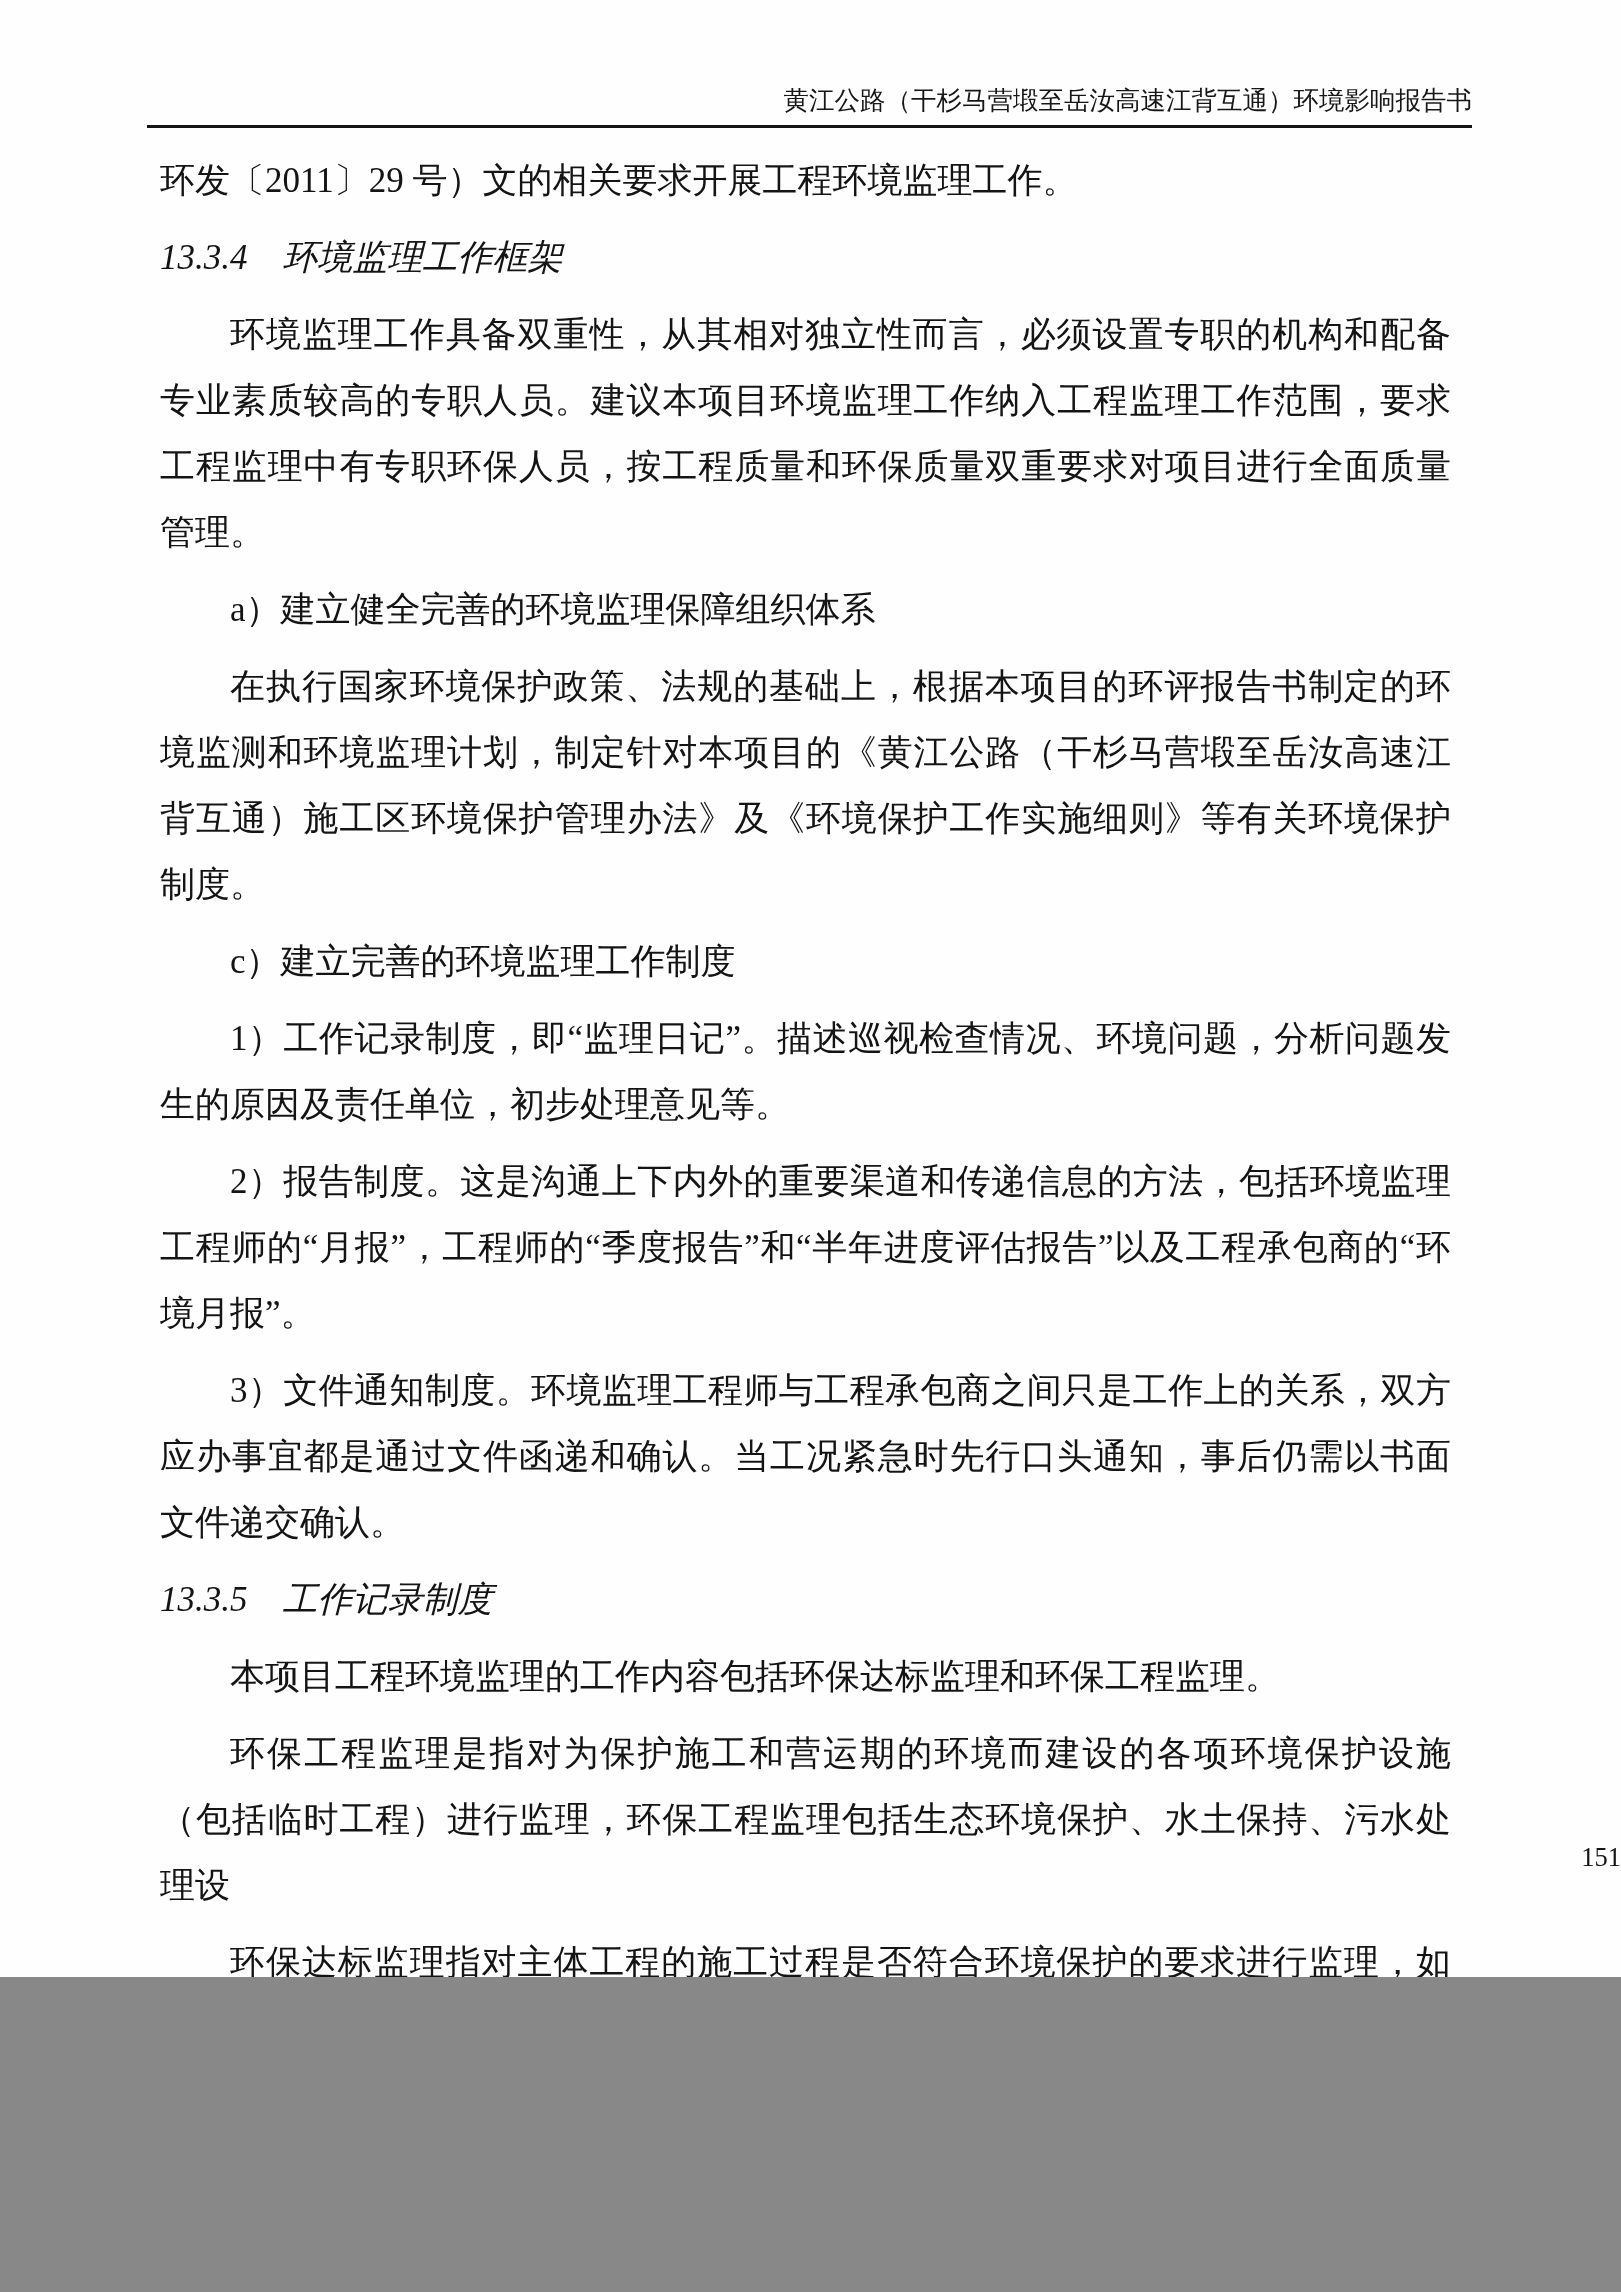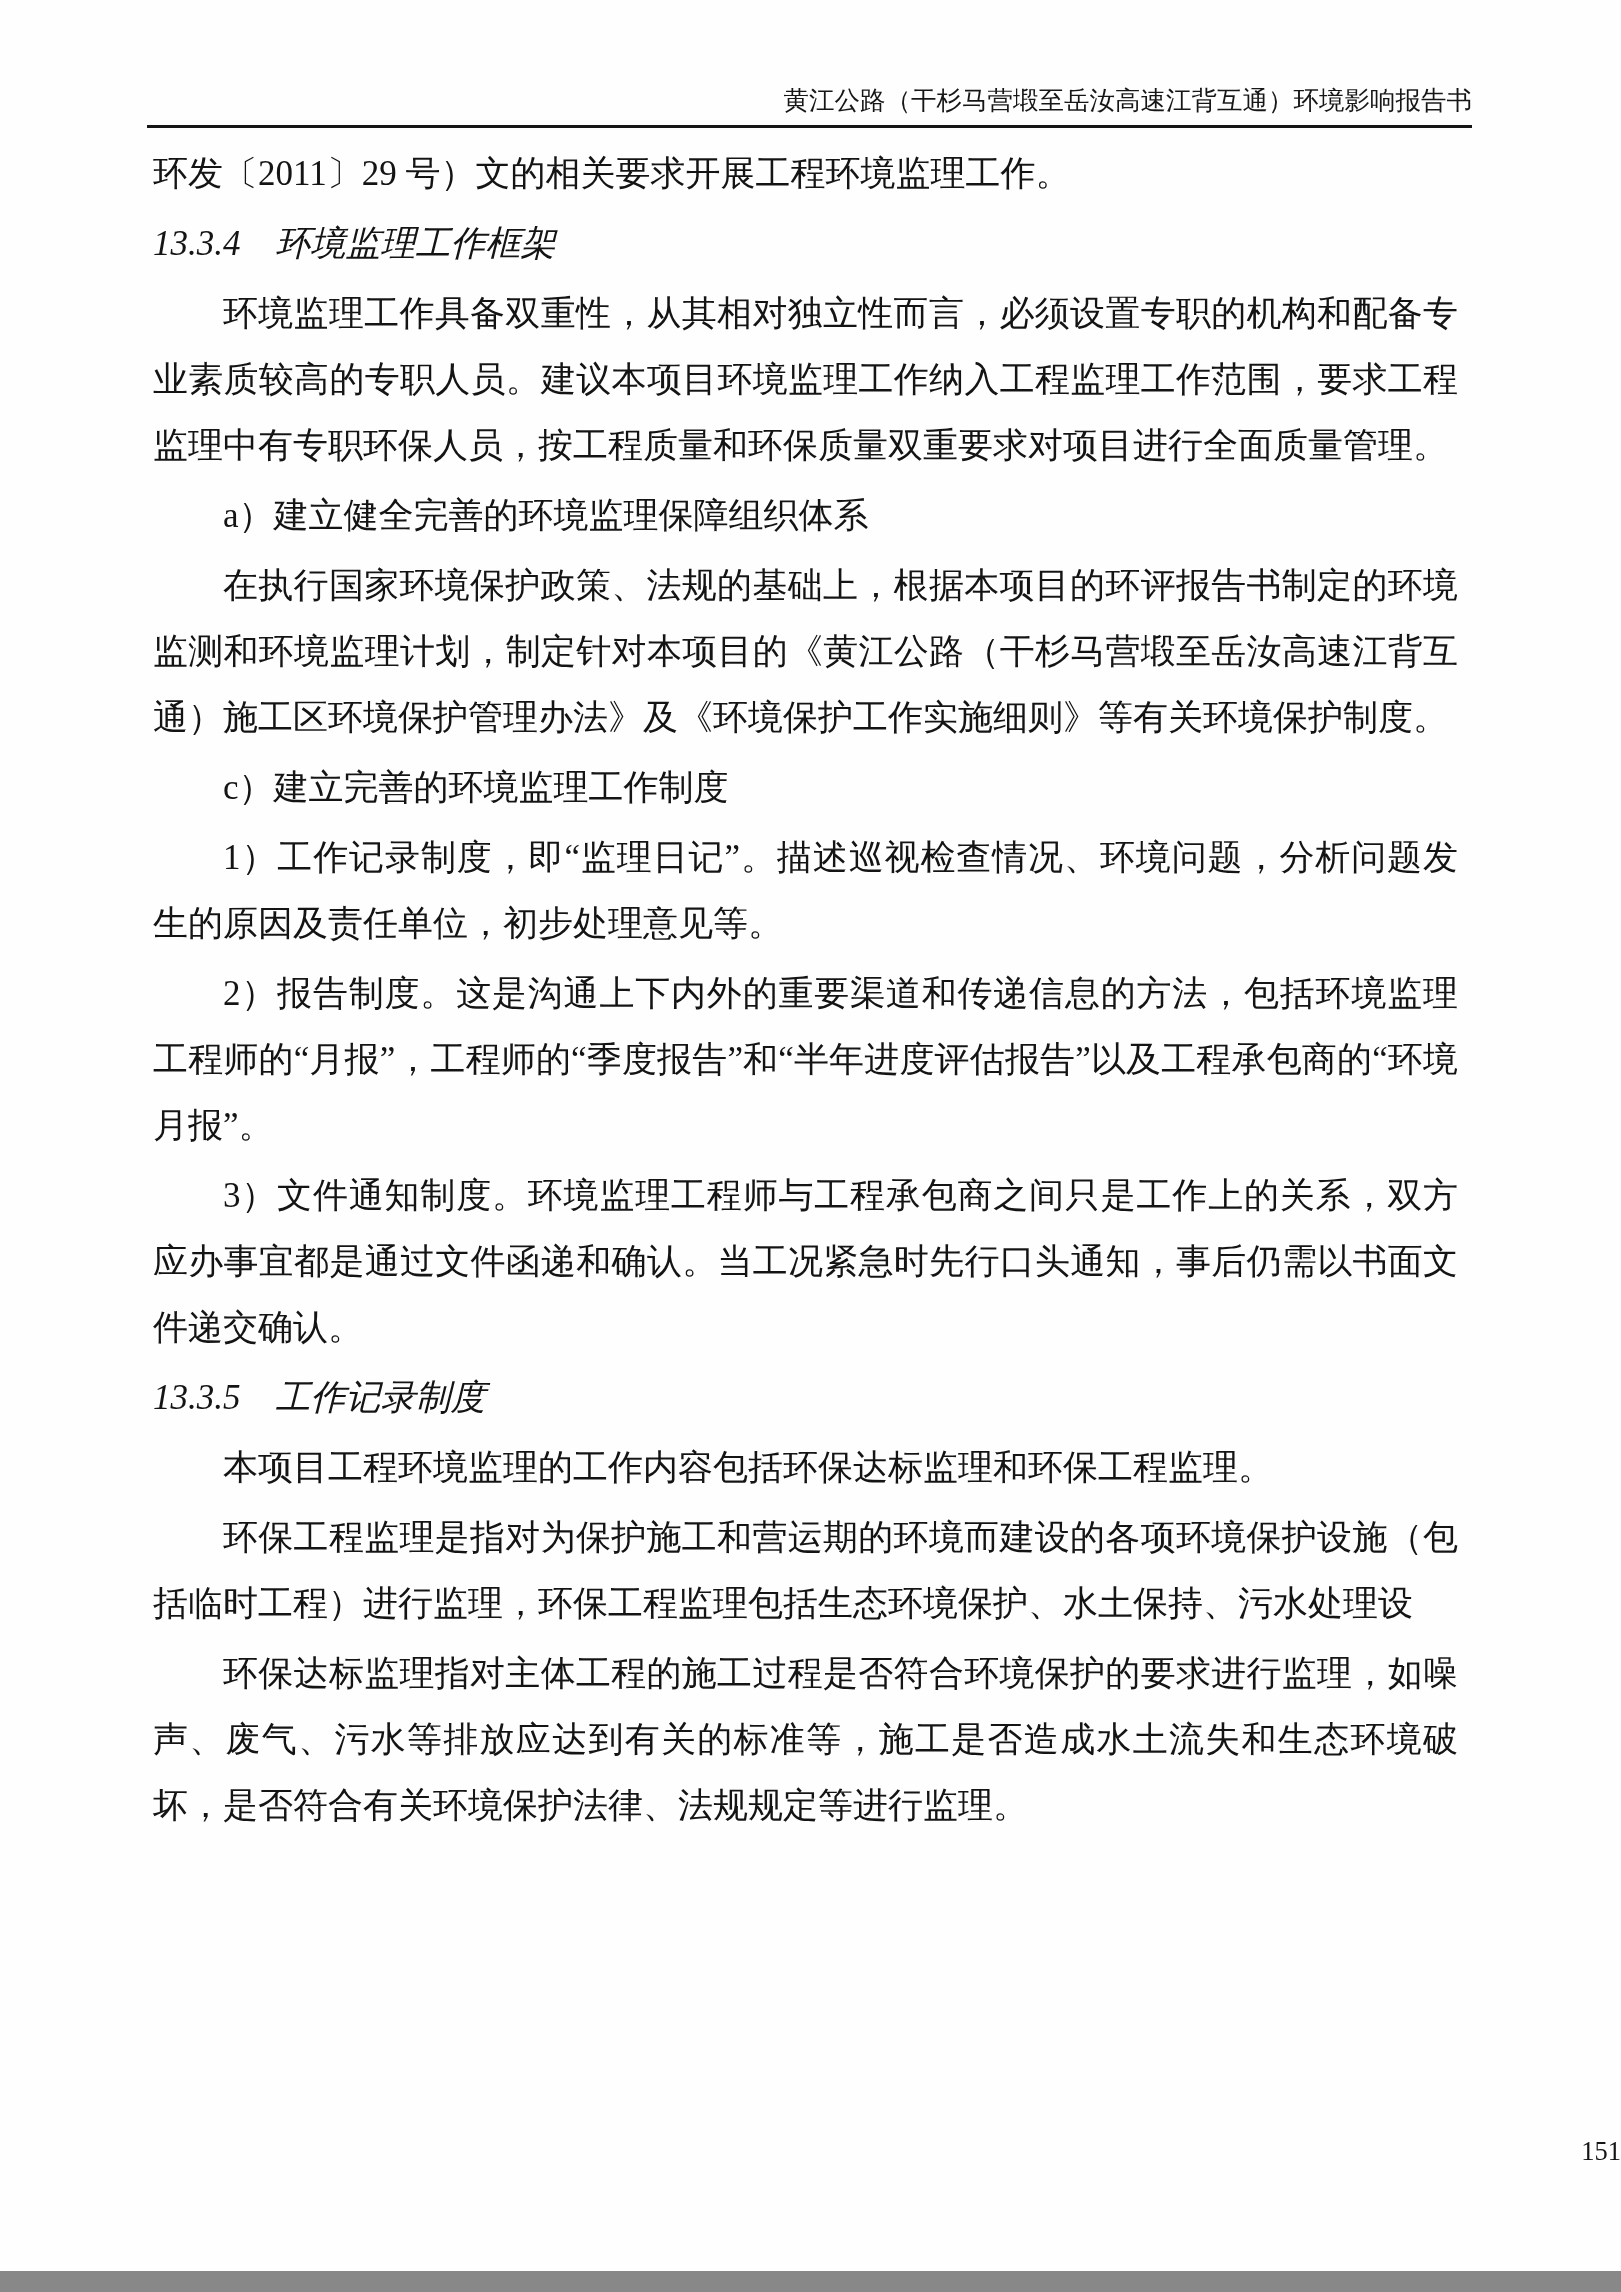--- a/index.html
+++ b/index.html
@@ -3,21 +3,21 @@
 <meta charset="utf-8">
 <style>
   html, body {
     margin: 0;
     padding: 0;
     background: #888;
   }
   .page {
     position: relative;
     width: 1621px;
-    height: 2271px;
+    height: 1977px;
     margin: 0 auto;
     background: #fefefe;
     color: #141414;
     font-family: "Liberation Serif", "DejaVu Serif", serif;
     overflow: hidden;
   }
   .running-header {
     position: absolute;
     top: 84px;
     left: 147px;
@@ -40,21 +40,21 @@
     position: absolute;
     top: 137px;
     left: 149px;
     width: 1313px;
     font-size: 35px;
     line-height: 66px;
     text-align: justify;
     color: #141414;
   }
   .doc-body p {
-    margin: 4px;
+    margin: 11px;
     padding: 0;
   }
   .para-indent {
     text-indent: 2em;
   }
   .para-plain {
     text-indent: 0;
   }
   .section-heading {
     text-indent: 0;

